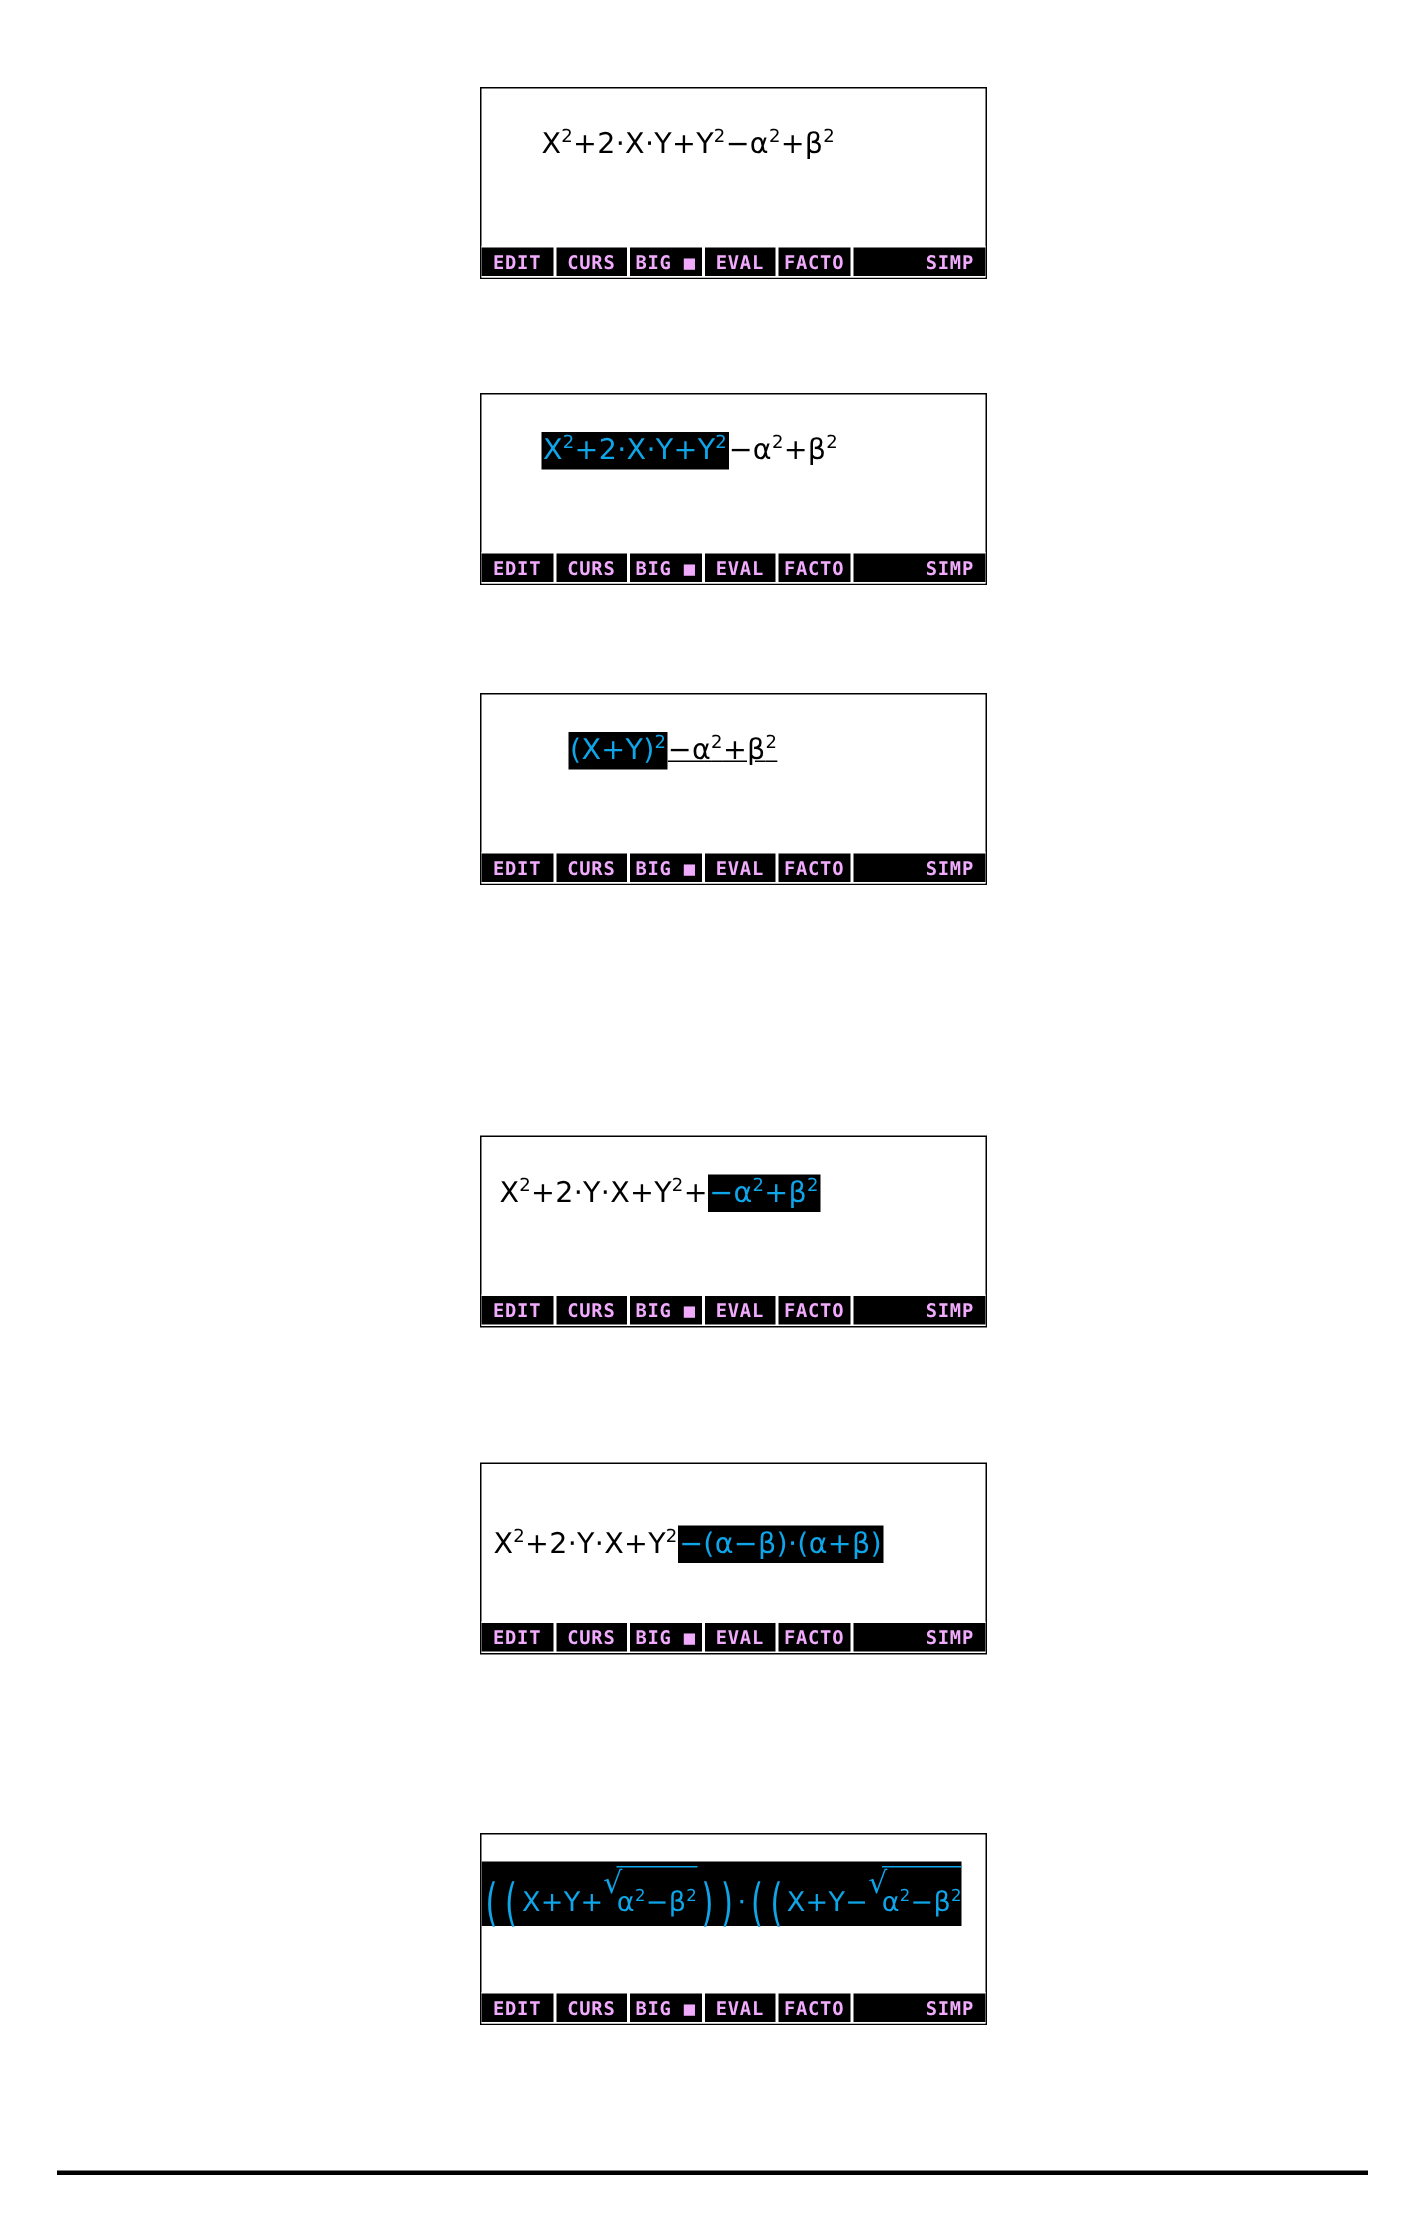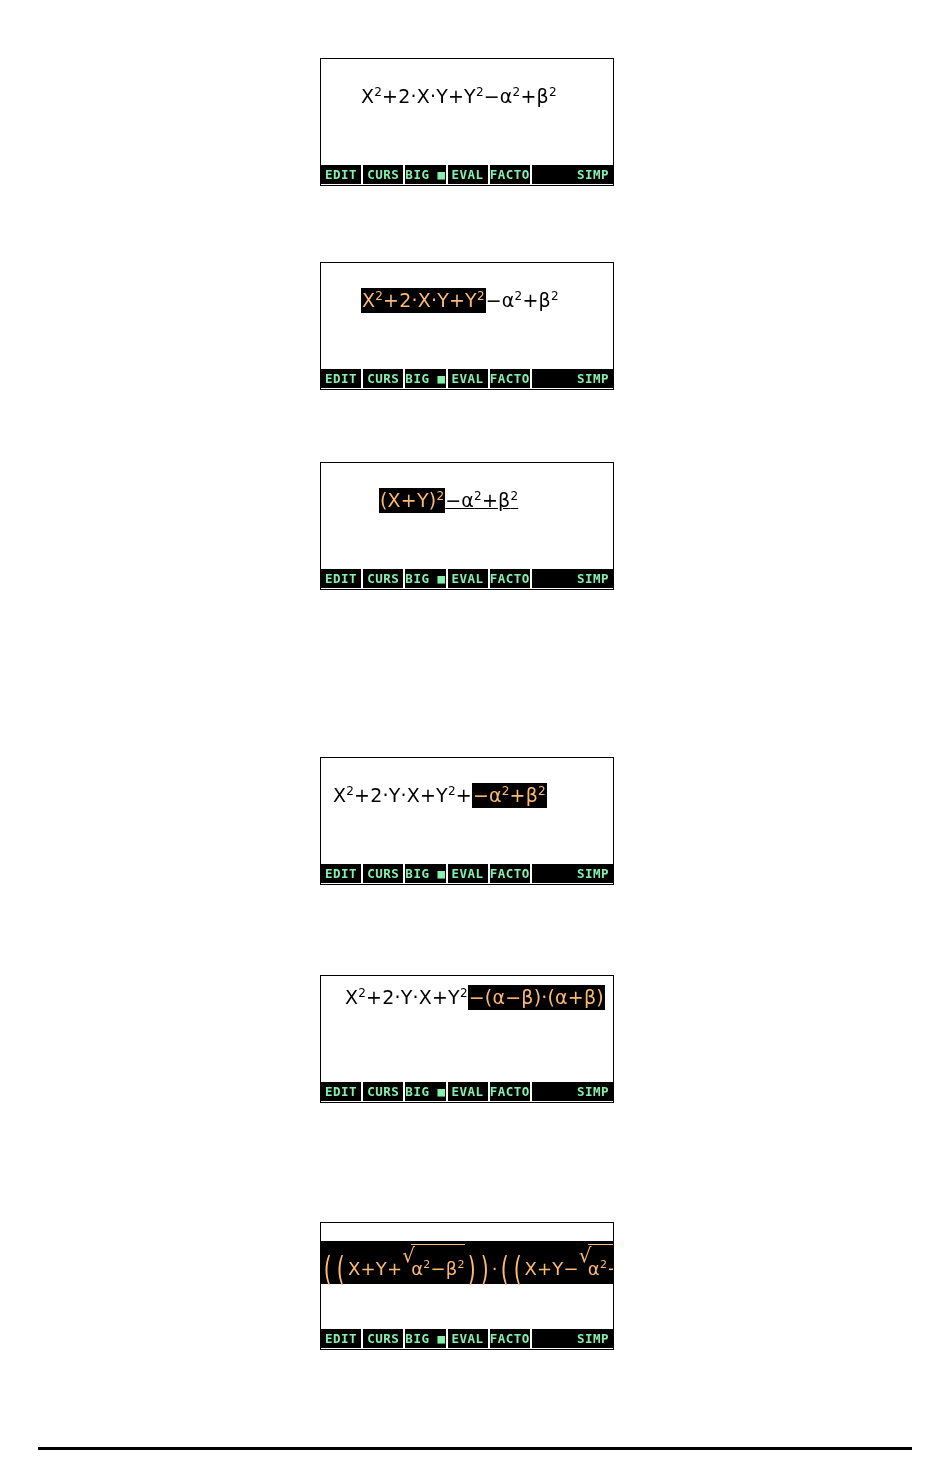--- a/index.html
+++ b/index.html
@@ -11,21 +11,21 @@
     width: 950px;
     height: 1483px;
     position: relative;
     font-family: "DejaVu Sans", sans-serif;
     color: #000;
     overflow: hidden;
   }
 
   .screen {
     position: absolute;
-    width: 294px;
+    width: 338px;
     height: 128px;
     border: 1px solid #000;
     background: #fff;
     box-sizing: border-box;
   }
 
   .display {
     position: absolute;
     left: 0;
     top: 0;
@@ -48,39 +48,39 @@
     vertical-align: super;
     line-height: 0;
   }
   .expr .sup-small {
     font-size: 11px;
     vertical-align: super;
     line-height: 0;
   }
   .inv {
     background: #000;
-    color: #fdba74;
+    color: #0ea5e9;
     padding: 1px 1px 2px 1px;
   }
 
   
   .menubar {
     position: absolute;
     left: 0;
     bottom: 0;
     width: 100%;
     height: 21px;
     display: flex;
     background: #fff;
     box-sizing: border-box;
   }
   .menukey {
     flex: 1 1 0;
     background: #000;
-    color: #86efac;
+    color: #f0abfc;
     font-family: "DejaVu Sans Mono", monospace;
     font-size: 12.5px;
     font-weight: bold;
     letter-spacing: 0.5px;
     display: flex;
     align-items: center;
     justify-content: center;
     margin-right: 2px;
     height: 19px;
     align-self: center;
@@ -193,21 +193,21 @@
     <div class="menukey">CURS</div>
     <div class="menukey">BIG ■</div>
     <div class="menukey">EVAL</div>
     <div class="menukey">FACTO</div>
     <div class="menukey">SIMP</div>
   </div>
 </div>
 
 <div class="screen" id="screen-5">
   <div class="display">
-    <div class="expr" style="left:8px; top:12px;margin-left:16px;">
+    <div class="expr" style="left:8px; top:44px;">
       <span>X<span class="sup">2</span></span><span>+2·Y·X+Y<span class="sup">2</span></span><span class="inv">−(α−β)·(α+β)</span>
     </div>
   </div>
   <div class="menubar">
     <div class="menukey">EDIT</div>
     <div class="menukey">CURS</div>
     <div class="menukey">BIG ■</div>
     <div class="menukey">EVAL</div>
     <div class="menukey">FACTO</div>
     <div class="menukey">SIMP</div>

